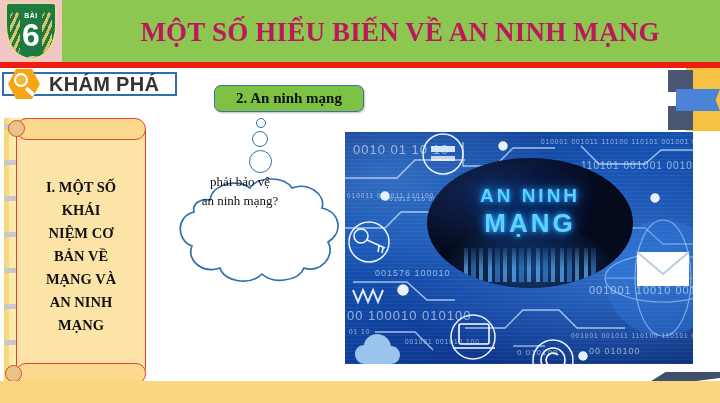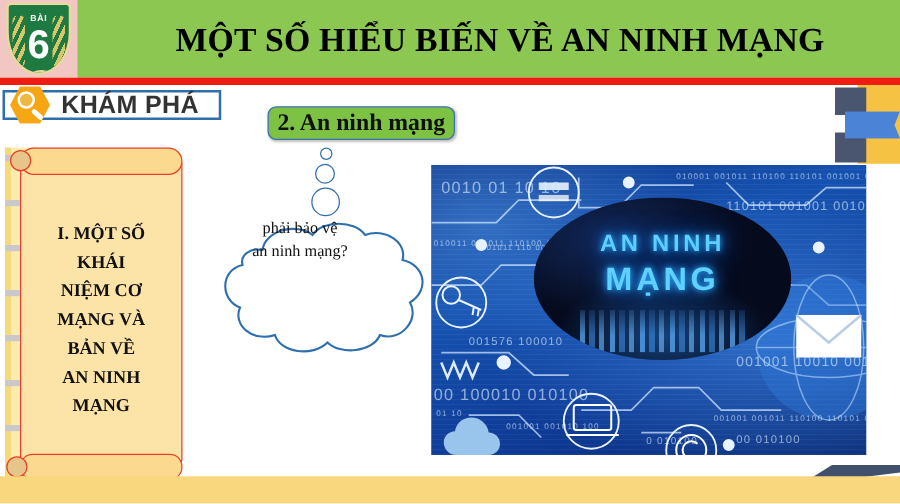--- a/index.html
+++ b/index.html
@@ -17,21 +17,21 @@
     position:absolute;left:0;top:0;width:720px;height:62px;
     background:#8CC751;
   }
   .header-rule{
     position:absolute;left:0;top:62px;width:720px;height:6px;background:#EE1C11;
   }
   .title{
     position:absolute;left:96px;top:8px;width:608px;height:48px;
     display:flex;align-items:center;justify-content:center;
     font-family:"Liberation Serif", serif;
-    font-weight:bold;font-size:27px;color:#000000;
+    font-weight:bold;font-size:27px;color:#be185d;
     letter-spacing:.2px;white-space:nowrap;
   }
 
   
   .badge{
     position:absolute;left:0;top:0;width:62px;height:62px;
     background:#F2C6C2;
   }
   .shield{
     position:absolute;left:5px;top:2px;width:52px;height:58px;
@@ -127,21 +127,21 @@
     font-weight:bold;font-size:14.5px;color:#121212;
     text-align:center;line-height:22px;
   }
 
   
   .pill{
     position:absolute;left:214px;top:85px;width:150px;height:27px;
     background:#7DC242;border:1.6px solid #3E6FB0;box-sizing:border-box;
     border-radius:7px;
     display:flex;align-items:center;justify-content:center;
-    font-family:"Liberation Serif", serif;font-weight:bold;font-size:19px;color:#101010;
+    font-family:"Liberation Serif", serif;font-weight:bold;font-size:15px;color:#101010;
     box-shadow:1px 1px 2px rgba(0,0,0,.25);
   }
 
   
   .dot{position:absolute;border:1.6px solid #2F6FAD;border-radius:50%;background:#fff;}
   .dot.d1{left:256px;top:118px;width:8px;height:8px;}
   .dot.d2{left:252px;top:131px;width:14px;height:14px;}
   .dot.d3{left:249px;top:150px;width:21px;height:21px;}
 
   .bubble{position:absolute;left:172px;top:172px;width:180px;height:118px;}
@@ -257,22 +257,22 @@
   <div class="scroll-wrap">
     <div class="scroll-body"></div>
     <div class="scroll-top"></div>
     <div class="scroll-bot"></div>
     <div class="curl tl"></div>
     <div class="curl bl"></div>
     <div class="scroll-text">
       <div>I. MỘT SỐ</div>
       <div>KHÁI</div>
       <div>NIỆM CƠ</div>
+      <div>BẢN VỀ</div>
       <div>MẠNG VÀ</div>
-      <div>BẢN VỀ</div>
       <div>AN NINH</div>
       <div>MẠNG</div>
     </div>
   </div>
 
   <div class="pill">2. An ninh mạng</div>
 
   <div class="dot d1"></div>
   <div class="dot d2"></div>
   <div class="dot d3"></div>

